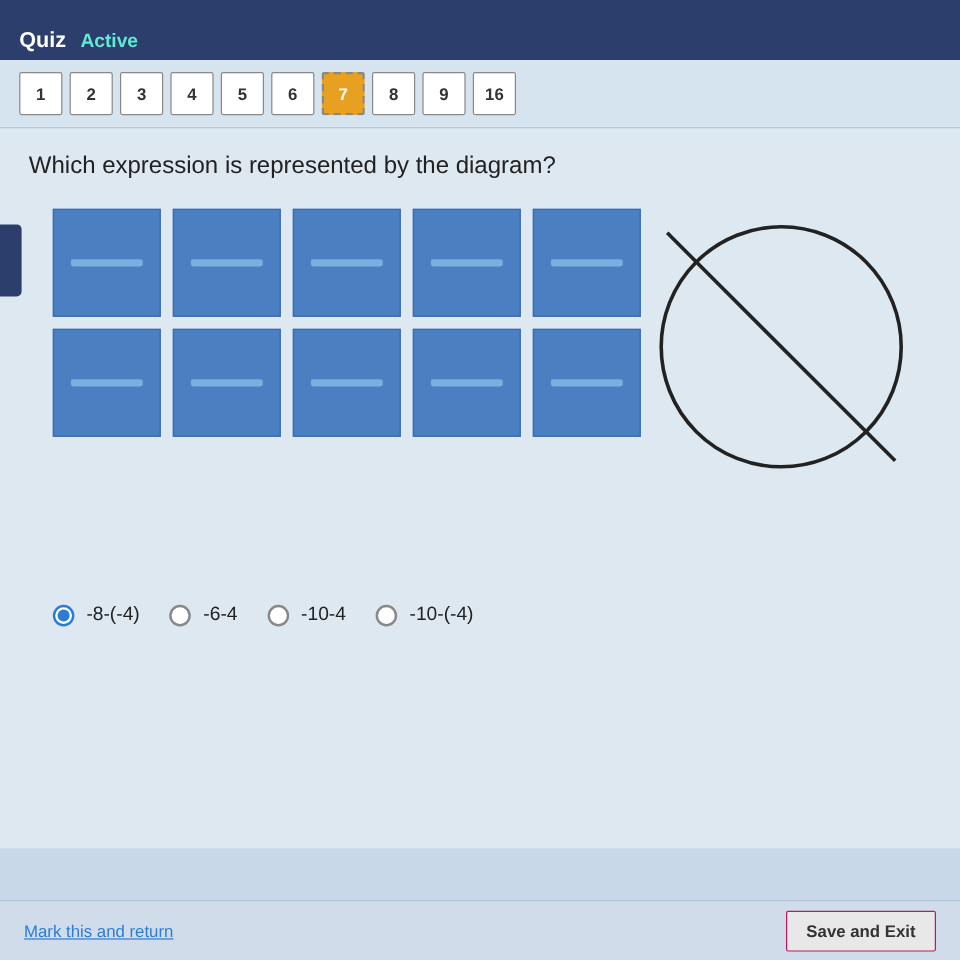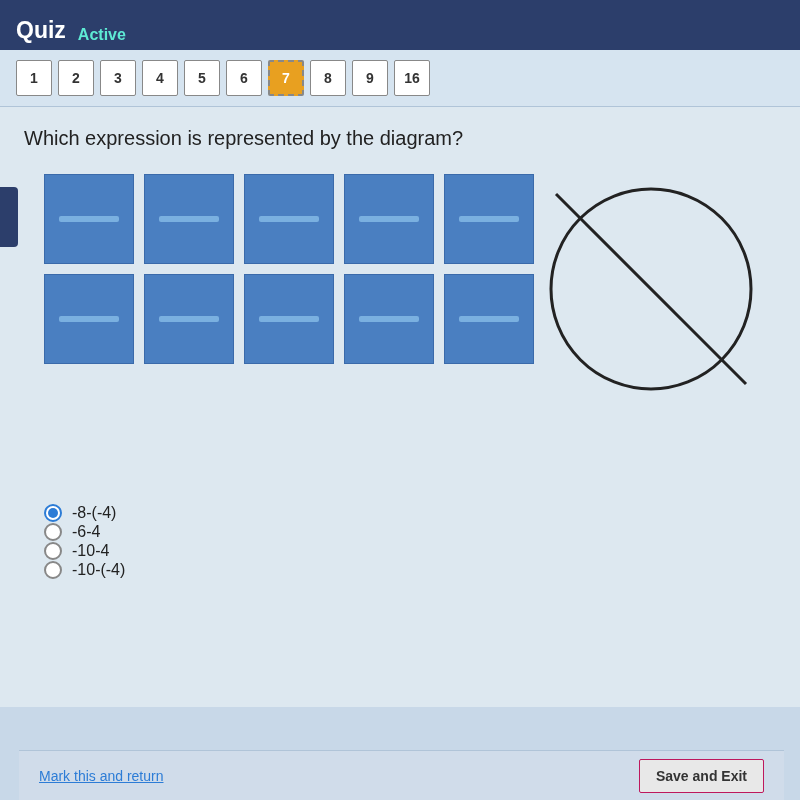--- a/index.html
+++ b/index.html
@@ -16,21 +16,21 @@
     .top-bar {
       background: #2c3e6b;
       height: 50px;
       display: flex;
       align-items: flex-end;
       padding: 0 16px 6px;
     }
 
     .top-bar-title {
       color: white;
-      font-size: 23px;
+      font-size: 18px;
       font-weight: bold;
       margin-right: 12px;
     }
 
     .top-bar-status {
       color: #5eead4;
       font-size: 16px;
       font-weight: bold;
     }
 
@@ -135,22 +135,21 @@
       height: 210px;
     }
 
     .circle-overlay svg {
       width: 100%;
       height: 100%;
     }
 
     .answer-options {
       display: flex;
-      flex-direction: column;
-      gap: 1px;
+      gap: 25px;
       padding-left: 20px;
     }
 
     .answer-option {
       display: flex;
       align-items: center;
       gap: 10px;
       font-size: 16px;
       color: #222;
       cursor: pointer;
@@ -178,29 +177,28 @@
       width: 10px;
       height: 10px;
       background: #2c7cd6;
       border-radius: 50%;
     }
 
     .bottom-bar {
       position: absolute;
       bottom: 0;
       left: 0;
-      right: 16px;
+      right: 0;
       height: 50px;
       background: #d0dcea;
       border-top: 1px solid #b0c4d8;
       display: flex;
       align-items: center;
       justify-content: space-between;
       padding: 0 20px;
-      margin-left: 19px;
     }
 
     .mark-return-link {
       color: #2c7cd6;
       text-decoration: underline;
       font-size: 14px;
       cursor: pointer;
     }
 
     .save-exit-btn {

